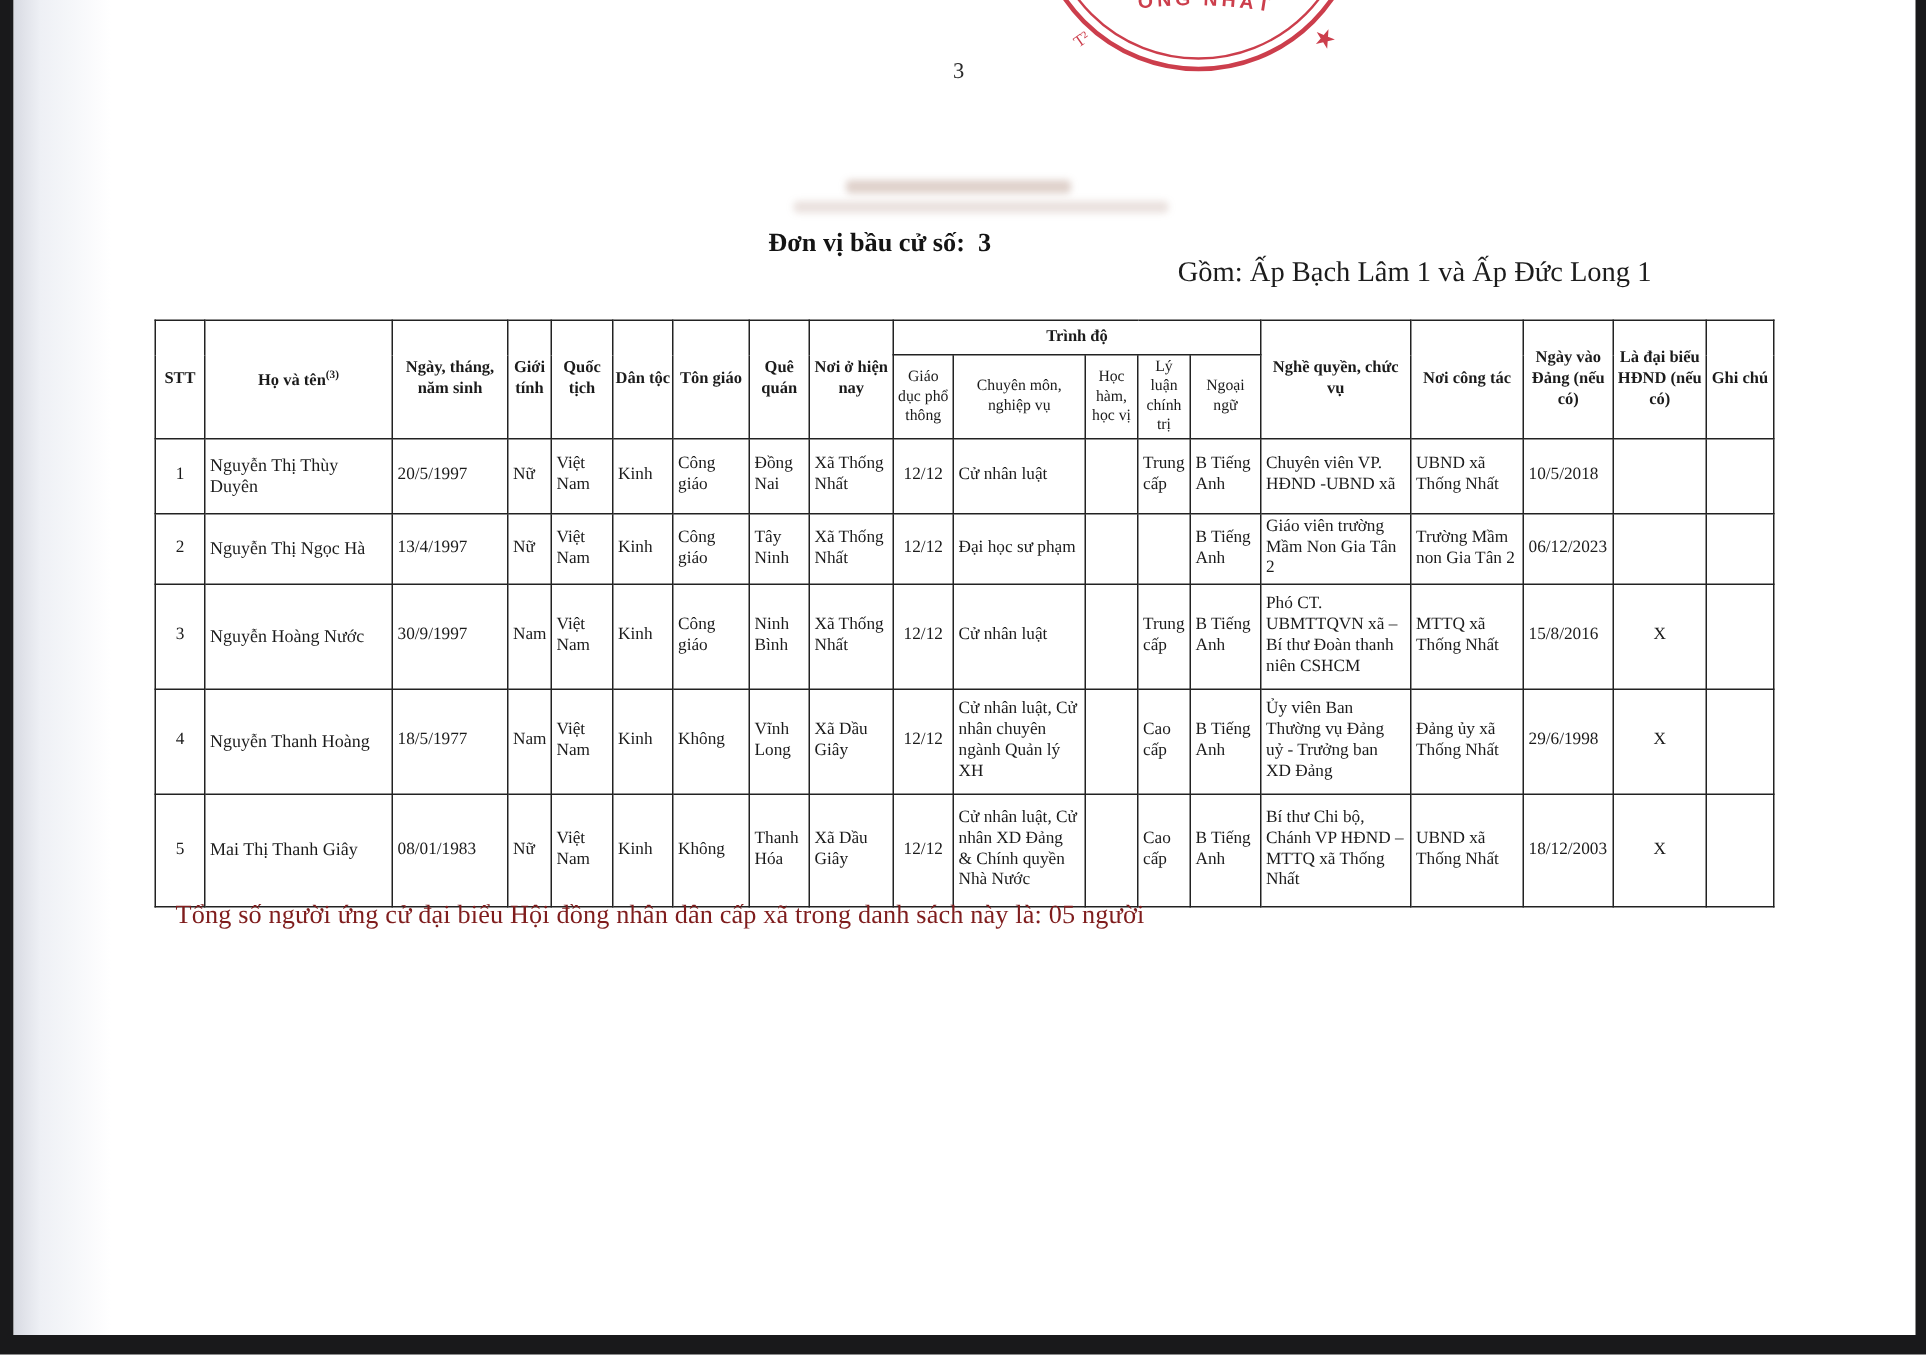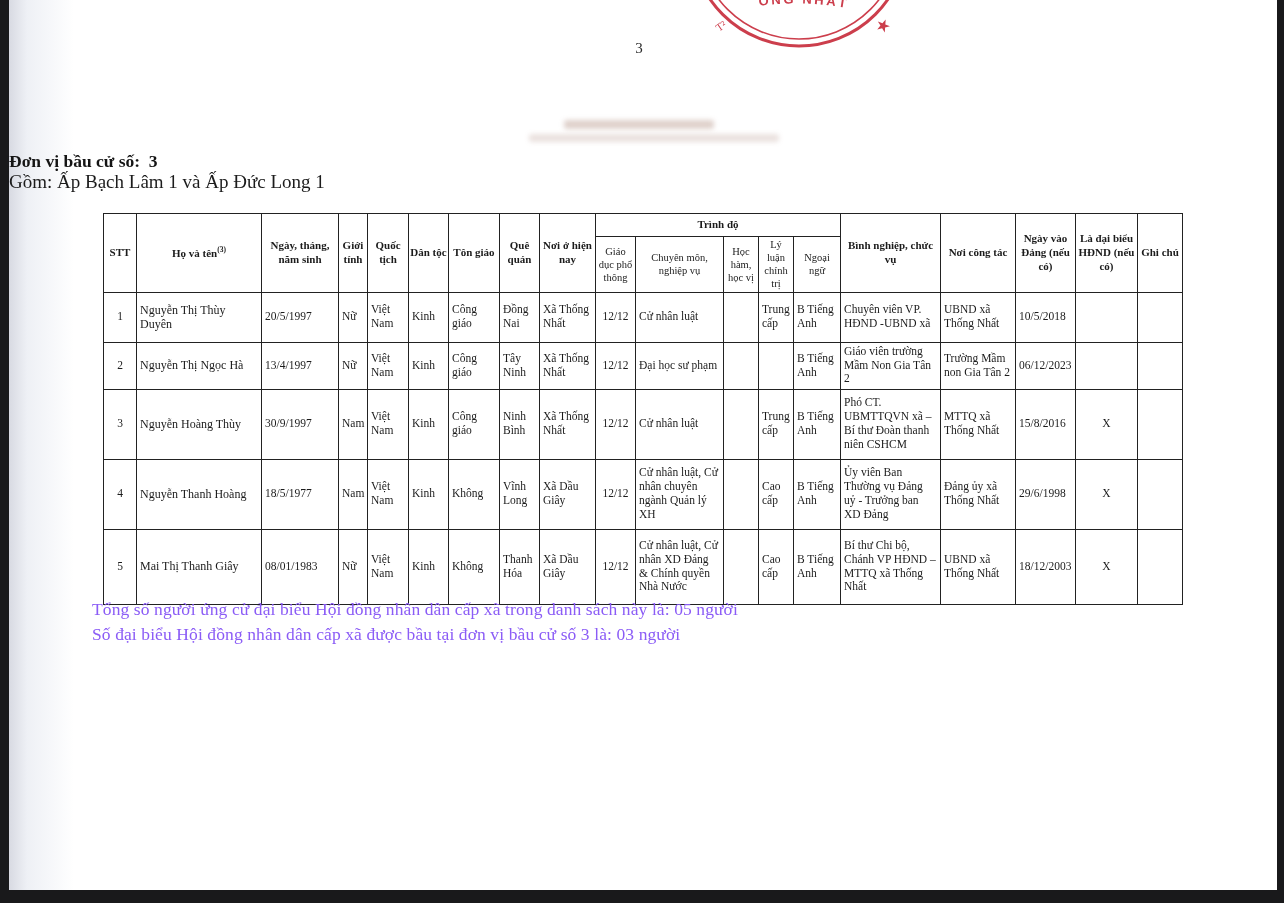--- a/index.html
+++ b/index.html
@@ -30,26 +30,26 @@
     text-align:center;font-size:15px;color:#2b2b2b;
   }
   .bleed{
     position:absolute;filter:blur(2.5px);border-radius:3px;
     background:rgba(140,90,70,.28);
   }
   .bleed.b1{left:555px;top:120px;width:150px;height:9px;}
   .bleed.b2{left:520px;top:134px;width:250px;height:8px;background:rgba(140,90,70,.18);}
   .doc-title{
     position:absolute;left:0;top:151px;width:1155px;
-    text-align:left;font-size:17.5px;font-weight:bold;color:#141414;
+    text-align:center;font-size:17.5px;font-weight:bold;color:#141414;
     white-space:pre-wrap;
   }
   .doc-subtitle{
     position:absolute;left:0;top:171px;width:1092px;
-    text-align:left;font-size:19px;color:#1c1c1c;
+    text-align:right;font-size:19px;color:#1c1c1c;
   }
   .tbl-wrap{position:absolute;left:94px;top:213px;}
   table{
     border-collapse:collapse;table-layout:fixed;width:1079px;
     border:1.5px solid #111;
   }
   th,td{
     border:1px solid #222;
     color:#1b1b1b;
     vertical-align:middle;
@@ -70,22 +70,22 @@
   tbody td:nth-child(18){text-align:center;}
   tbody tr:nth-child(1){height:50px;}
   tbody tr:nth-child(2){height:47px;}
   tbody tr:nth-child(3){height:70px;}
   tbody tr:nth-child(4){height:70px;}
   tbody tr:nth-child(5){height:75px;}
   thead tr.main th{height:20px;font-family:Liberation Serif, serif;}
   thead tr.sub th{height:44px;}
   sup{font-size:7.5px;}
   .footer-line{
-    position:absolute;left:83px;
-    font-size:17.5px;color:#8b5cf6;letter-spacing:.1px;
+    position:absolute;left:108px;
+    font-size:17.5px;color:#7f1d1d;letter-spacing:.1px;
   }
   .f1{top:599px;}
   .f2{top:624px;}
 </style>
 </head>
 <body>
 
 <div class="page">
 
   <svg class="stamp-svg" viewBox="0 0 280 50">
@@ -137,21 +137,21 @@
           <th rowspan="2">STT</th>
           <th rowspan="2"><span>Họ và tên</span><sup>(3)</sup></th>
           <th rowspan="2">Ngày, tháng, năm sinh</th>
           <th rowspan="2">Giới tính</th>
           <th rowspan="2">Quốc tịch</th>
           <th rowspan="2">Dân tộc</th>
           <th rowspan="2">Tôn giáo</th>
           <th rowspan="2">Quê quán</th>
           <th rowspan="2">Nơi ở hiện nay</th>
           <th colspan="5">Trình độ</th>
-          <th rowspan="2">Bình nghiệp, chức vụ</th>
+          <th rowspan="2">Nghề quyền, chức vụ</th>
           <th rowspan="2">Nơi công tác</th>
           <th rowspan="2">Ngày vào Đảng (nếu có)</th>
           <th rowspan="2">Là đại biểu HĐND (nếu có)</th>
           <th rowspan="2">Ghi chú</th>
         </tr>
         <tr class="sub">
           <th>Giáo dục phổ thông</th>
           <th>Chuyên môn, nghiệp vụ</th>
           <th>Học hàm, học vị</th>
           <th>Lý luận chính trị</th>
@@ -196,21 +196,21 @@
             <td></td>
             <td>B Tiếng Anh</td>
             <td>Giáo viên trường Mầm Non Gia Tân 2</td>
             <td>Trường Mầm non Gia Tân 2</td>
             <td>06/12/2023</td>
             <td></td>
             <td></td>
           </tr>
           <tr>
             <td>3</td>
-            <td>Nguyễn Hoàng Thùy</td>
+            <td>Nguyễn Hoàng Nước</td>
             <td>30/9/1997</td>
             <td>Nam</td>
             <td>Việt Nam</td>
             <td>Kinh</td>
             <td>Công giáo</td>
             <td>Ninh Bình</td>
             <td>Xã Thống Nhất</td>
             <td>12/12</td>
             <td>Cử nhân luật</td>
             <td></td>
@@ -262,15 +262,14 @@
             <td>UBND xã Thống Nhất</td>
             <td>18/12/2003</td>
             <td>X</td>
             <td></td>
           </tr>
         </tbody>
     </table>
   </div>
 
   <div class="footer-line f1">Tổng số người ứng cử đại biểu Hội đồng nhân dân cấp xã trong danh sách này là: 05 người</div>
-  <div class="footer-line f2">Số đại biểu Hội đồng nhân dân cấp xã được bầu tại đơn vị bầu cử số 3 là: 03 người</div>
 
 </div>
 
 </body></html>

